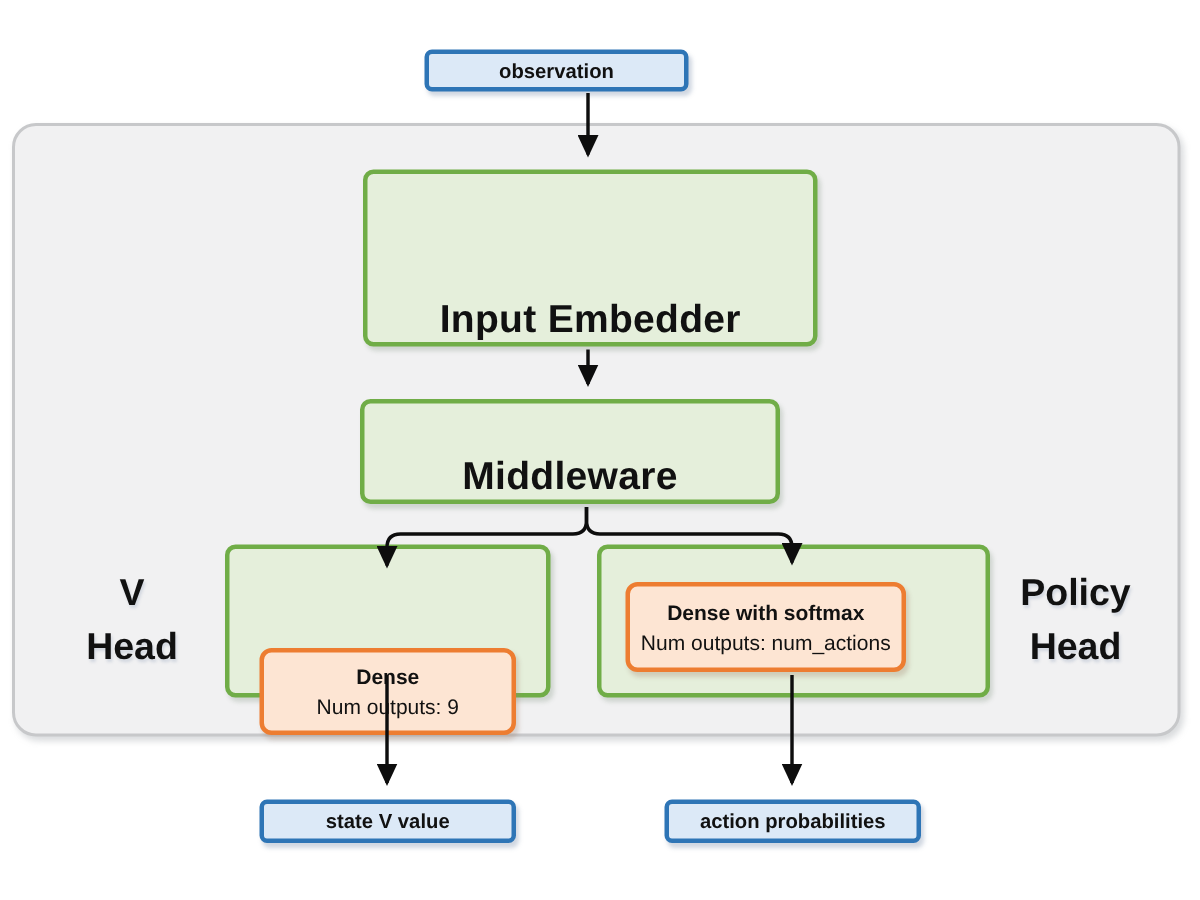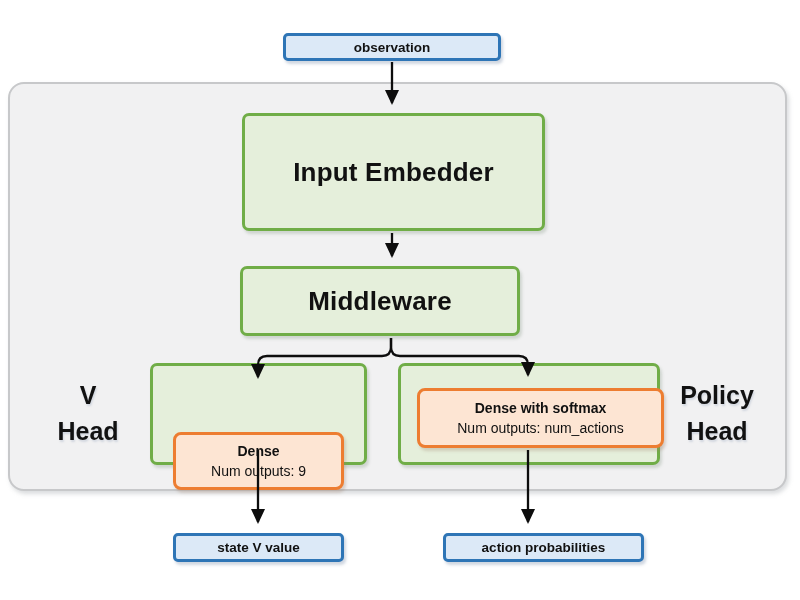--- a/index.html
+++ b/index.html
@@ -13,47 +13,47 @@
     background:var(--container-fill);border:2px solid var(--container-border);
     box-shadow:2px 3px 4px rgba(150,155,160,0.35);
   }
   .bluebox{
     background:var(--blue-fill);border:3px solid var(--blue-border);border-radius:5px;
     display:flex;align-items:center;justify-content:center;
     font-weight:bold;font-size:13.5px;box-shadow:2px 3px 3px rgba(120,140,170,0.35);
   }
   .greenbox{
     background:var(--green-fill);border:3px solid var(--green-border);border-radius:7px;
-    display:flex;align-items:center;justify-content:center;
+    display:flex;align-items:flex-end;justify-content:center;
     box-shadow:2px 3px 3px rgba(130,150,130,0.30);
   }
   .bigtitle{font-weight:bold;font-size:26px;letter-spacing:0.2px;}
   .orangebox{
     background:var(--orange-fill);border:3px solid var(--orange-border);border-radius:8px;
     display:flex;flex-direction:column;align-items:center;justify-content:center;
     box-shadow:2px 3px 3px rgba(160,130,110,0.30);
     font-size:14px;line-height:1.45;text-align:center;
   }
   .orangebox .dense-title{font-weight:bold;}
   .headlabel{
     font-weight:bold;font-size:25px;line-height:1.45;text-align:center;white-space:pre-line;
     text-shadow:1px 2px 2px rgba(120,140,170,0.25);
   }
   #arrow-layer{position:absolute;left:0;top:0;pointer-events:none;z-index:5;}
-  #obs{left:283px;top:33px;width:218px;height:28px;z-index:2;}
+  #obs{left:283px;top:33px;width:176px;height:28px;z-index:2;}
   #embedder{left:242px;top:113px;width:303px;height:118px;z-index:2;}
   #middleware{left:240px;top:266px;width:280px;height:70px;z-index:2;}
   #vhead-box{left:150px;top:363px;width:217px;height:102px;z-index:2;}
   #policyhead-box{left:398px;top:363px;width:262px;height:102px;z-index:2;}
   #vhead-dense{left:173px;top:390px;width:171px;height:58px;z-index:3;margin-top:42px;}
-  #policyhead-dense{left:417px;top:388px;width:247px;height:60px;z-index:3;}
+  #policyhead-dense{left:417px;top:388px;width:187px;height:60px;z-index:3;}
   #vhead-label{left:28px;top:377px;width:120px;}
   #policyhead-label{left:656px;top:377px;width:122px;}
   #statev{left:173px;top:533px;width:171px;height:29px;z-index:2;align-items:center;}
-  #actionprob{left:443px;top:533px;width:201px;height:29px;z-index:2;}
+  #actionprob{left:443px;top:533px;width:171px;height:29px;z-index:2;}
 </style>
 </head>
 <body>
 
 <div id="canvas" style="--blue-fill: #dce9f7; --blue-border: #2e75b6; --green-fill: #e5efdb; --green-border: #70ad47; --orange-fill: #fde5d3; --orange-border: #ed7d31; --container-fill: #f1f1f2; --container-border: #c7c8ca;">
 
   <div id="container" class="abs"></div>
 
   <div id="obs" class="abs bluebox">
     <span>observation</span>

